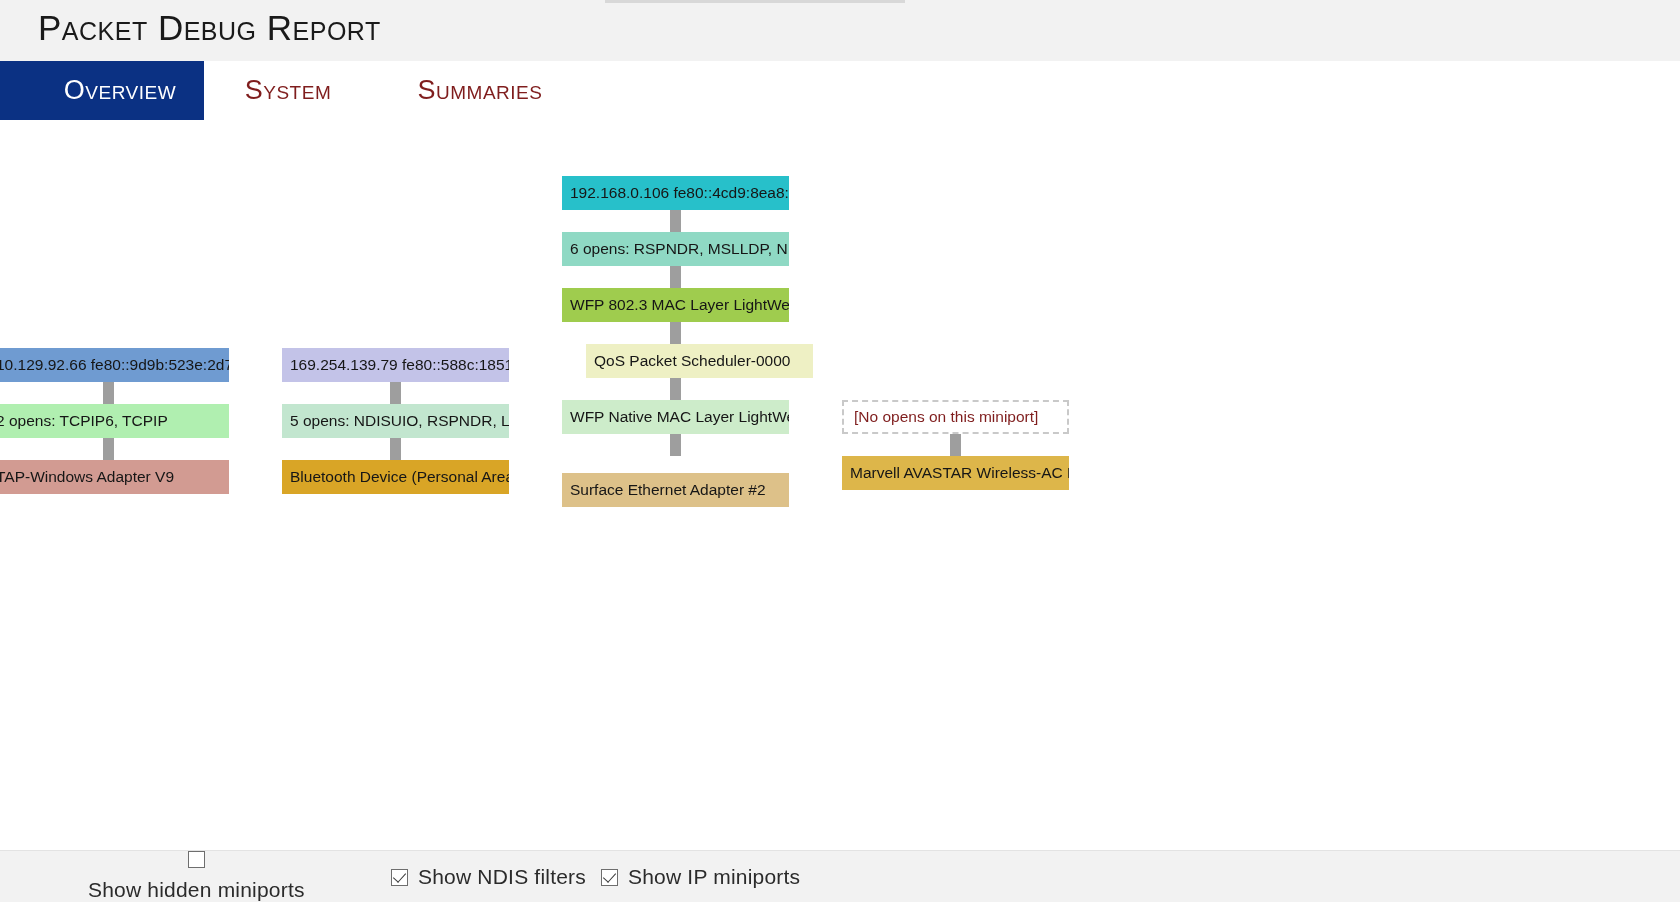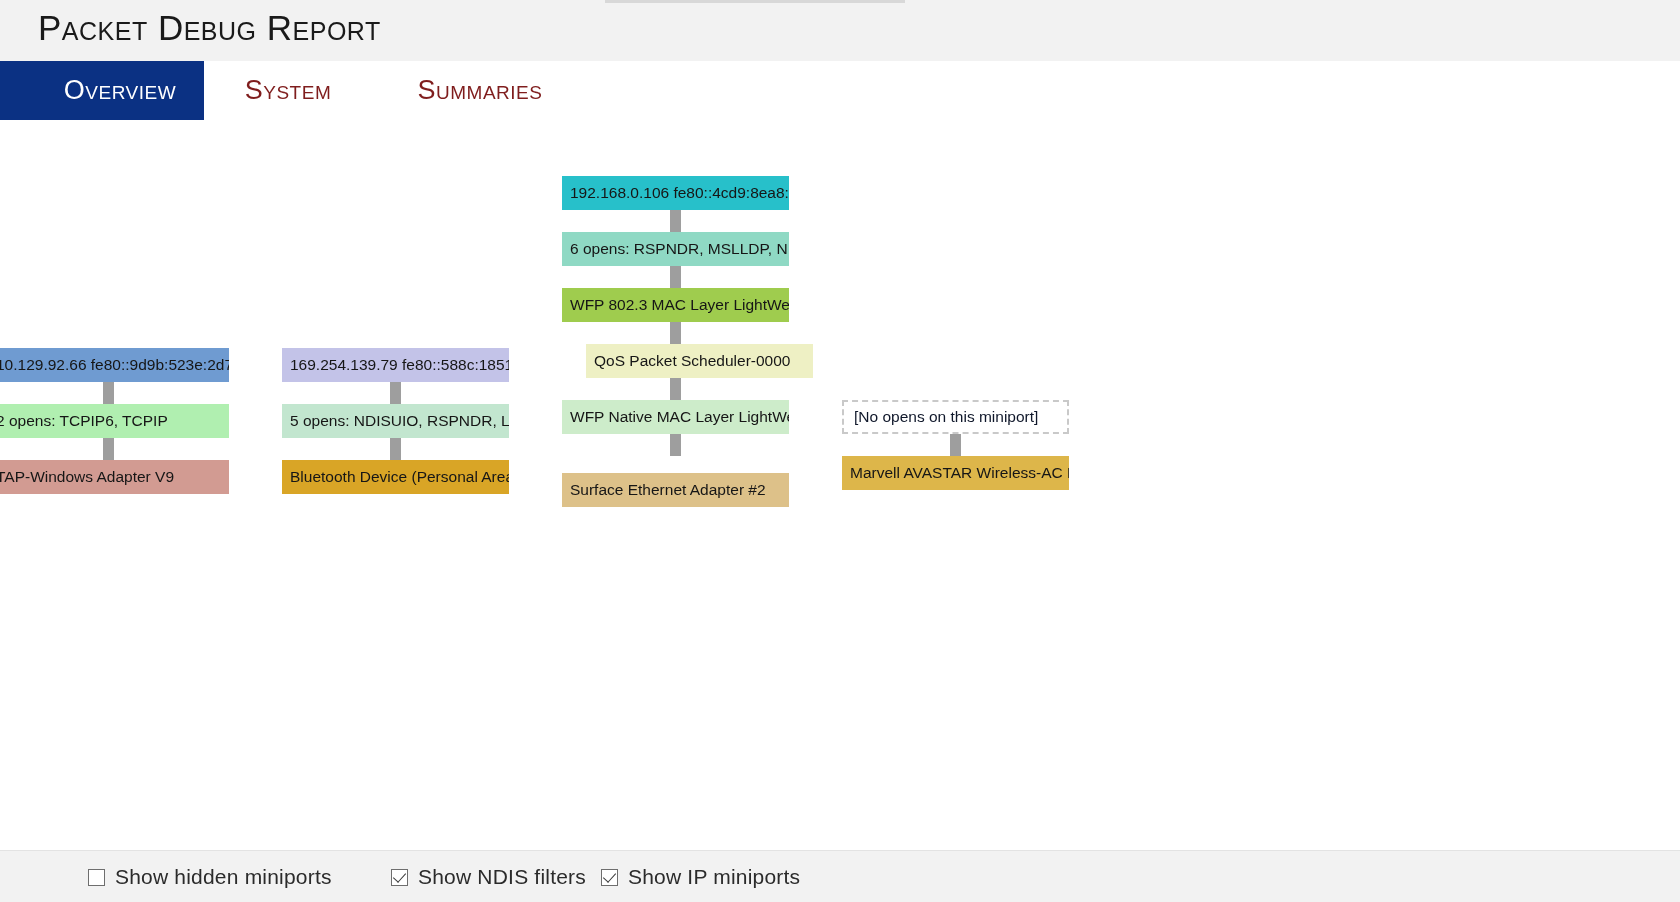--- a/index.html
+++ b/index.html
@@ -80,21 +80,21 @@
     padding-left: 8px;
     font-size: 15.5px;
     color: #161616;
     white-space: nowrap;
     overflow: hidden;
     cursor: pointer;
   }
   .node.empty {
     background: transparent;
     border: 2px dashed #c9c9c9;
-    color: #0f172a;
+    color: #7f1d1d;
     padding-left: 10px;
   }
   .connector {
     position: absolute;
     width: 11px;
     background: #9e9e9e;
   }
 
   
   .footer {
@@ -182,21 +182,21 @@
         <div class="stack" style="left: 842px; width: 227px;">
           <div class="node empty" style="top: 280px; width: 227px;">[No opens on this miniport]</div>
           <div class="connector" style="top: 314px; height: 22px; left: 108px;"></div>
           <div class="node" style="top: 336px; width: 227px; background: rgb(221, 182, 74);">Marvell AVASTAR Wireless-AC Netw</div>
         </div>
       </div>
   </div>
 
   <div class="footer">
     <div id="options-host">
-        <div class="check-item" style="left: 88px;">
+        <div class="check-item" style="left: 88px; flex-direction: column;">
           <span class="box"></span>
           <span class="check-label">Show hidden miniports</span>
         </div>
         <div class="check-item" style="left: 391px;">
           <span class="box checked"></span>
           <span class="check-label">Show NDIS filters</span>
         </div>
         <div class="check-item" style="left: 601px;">
           <span class="box checked"></span>
           <span class="check-label">Show IP miniports</span>

